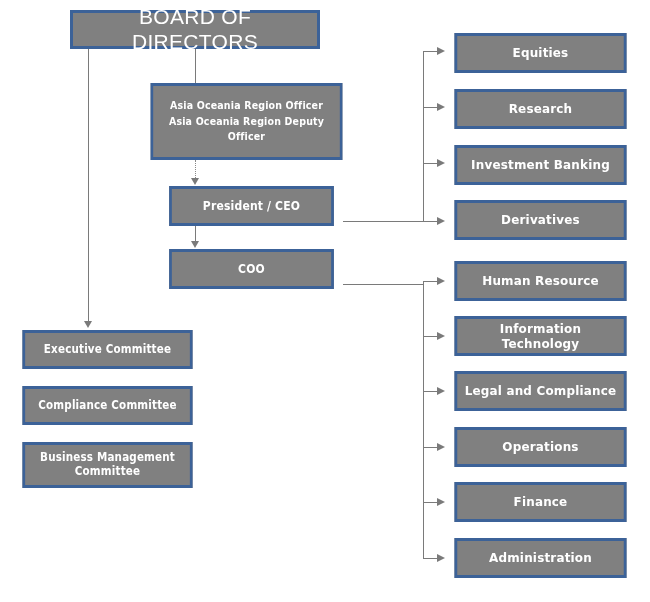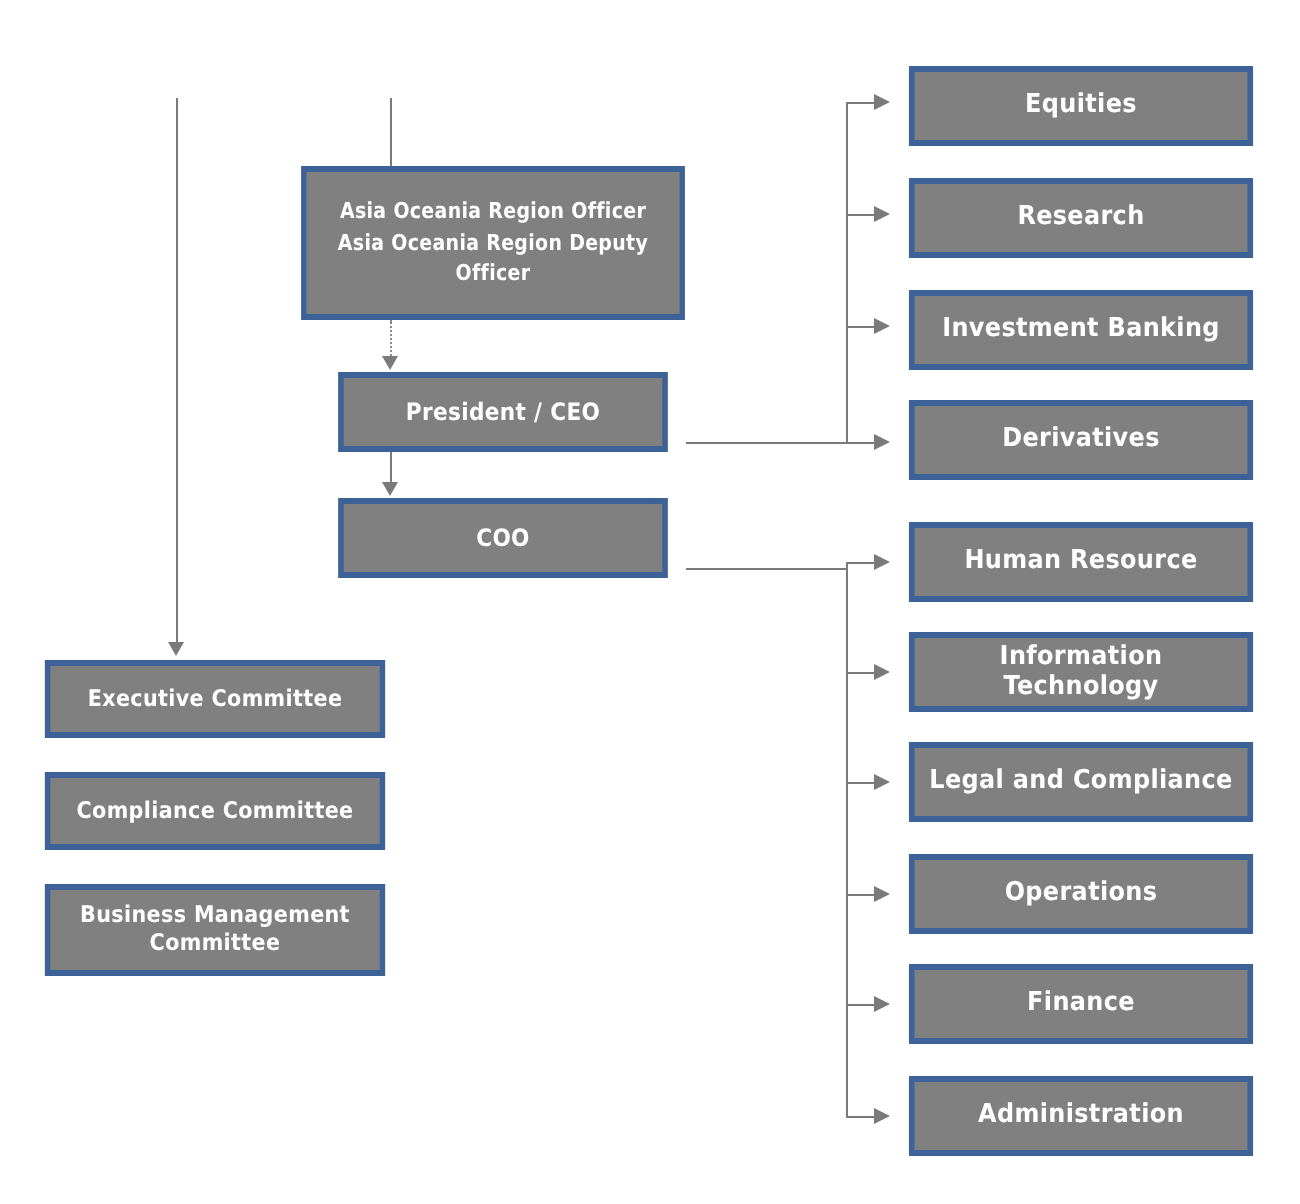--- a/index.html
+++ b/index.html
@@ -93,20 +93,23 @@
     border-top: 4px solid transparent;
     border-bottom: 4px solid transparent;
     border-left: 8px solid #7a7a7a;
   }
 </style>
 </head>
 <body>
 
 <div id="chart-canvas">
 
+  <div class="node board" style="left:70px; top:10px; width:250px; height:39px;">
+    <span class="node-label">BOARD OF DIRECTORS</span>
+  </div>
 
   <div class="conn v" style="left:195px; top:49px; height:34px;"></div>
 
   <div class="conn v" style="left:88px; top:49px; height:273px;"></div>
   <div class="arrow-down" style="left:84px; top:321px;"></div>
 
   <div class="node two-line" style="left:135px; top:83px; width:223px; height:77px;">
     <span class="node-label">
       <span>Asia Oceania  Region  Officer</span><br>
       <span>Asia Oceania  Region  Deputy Officer</span>

